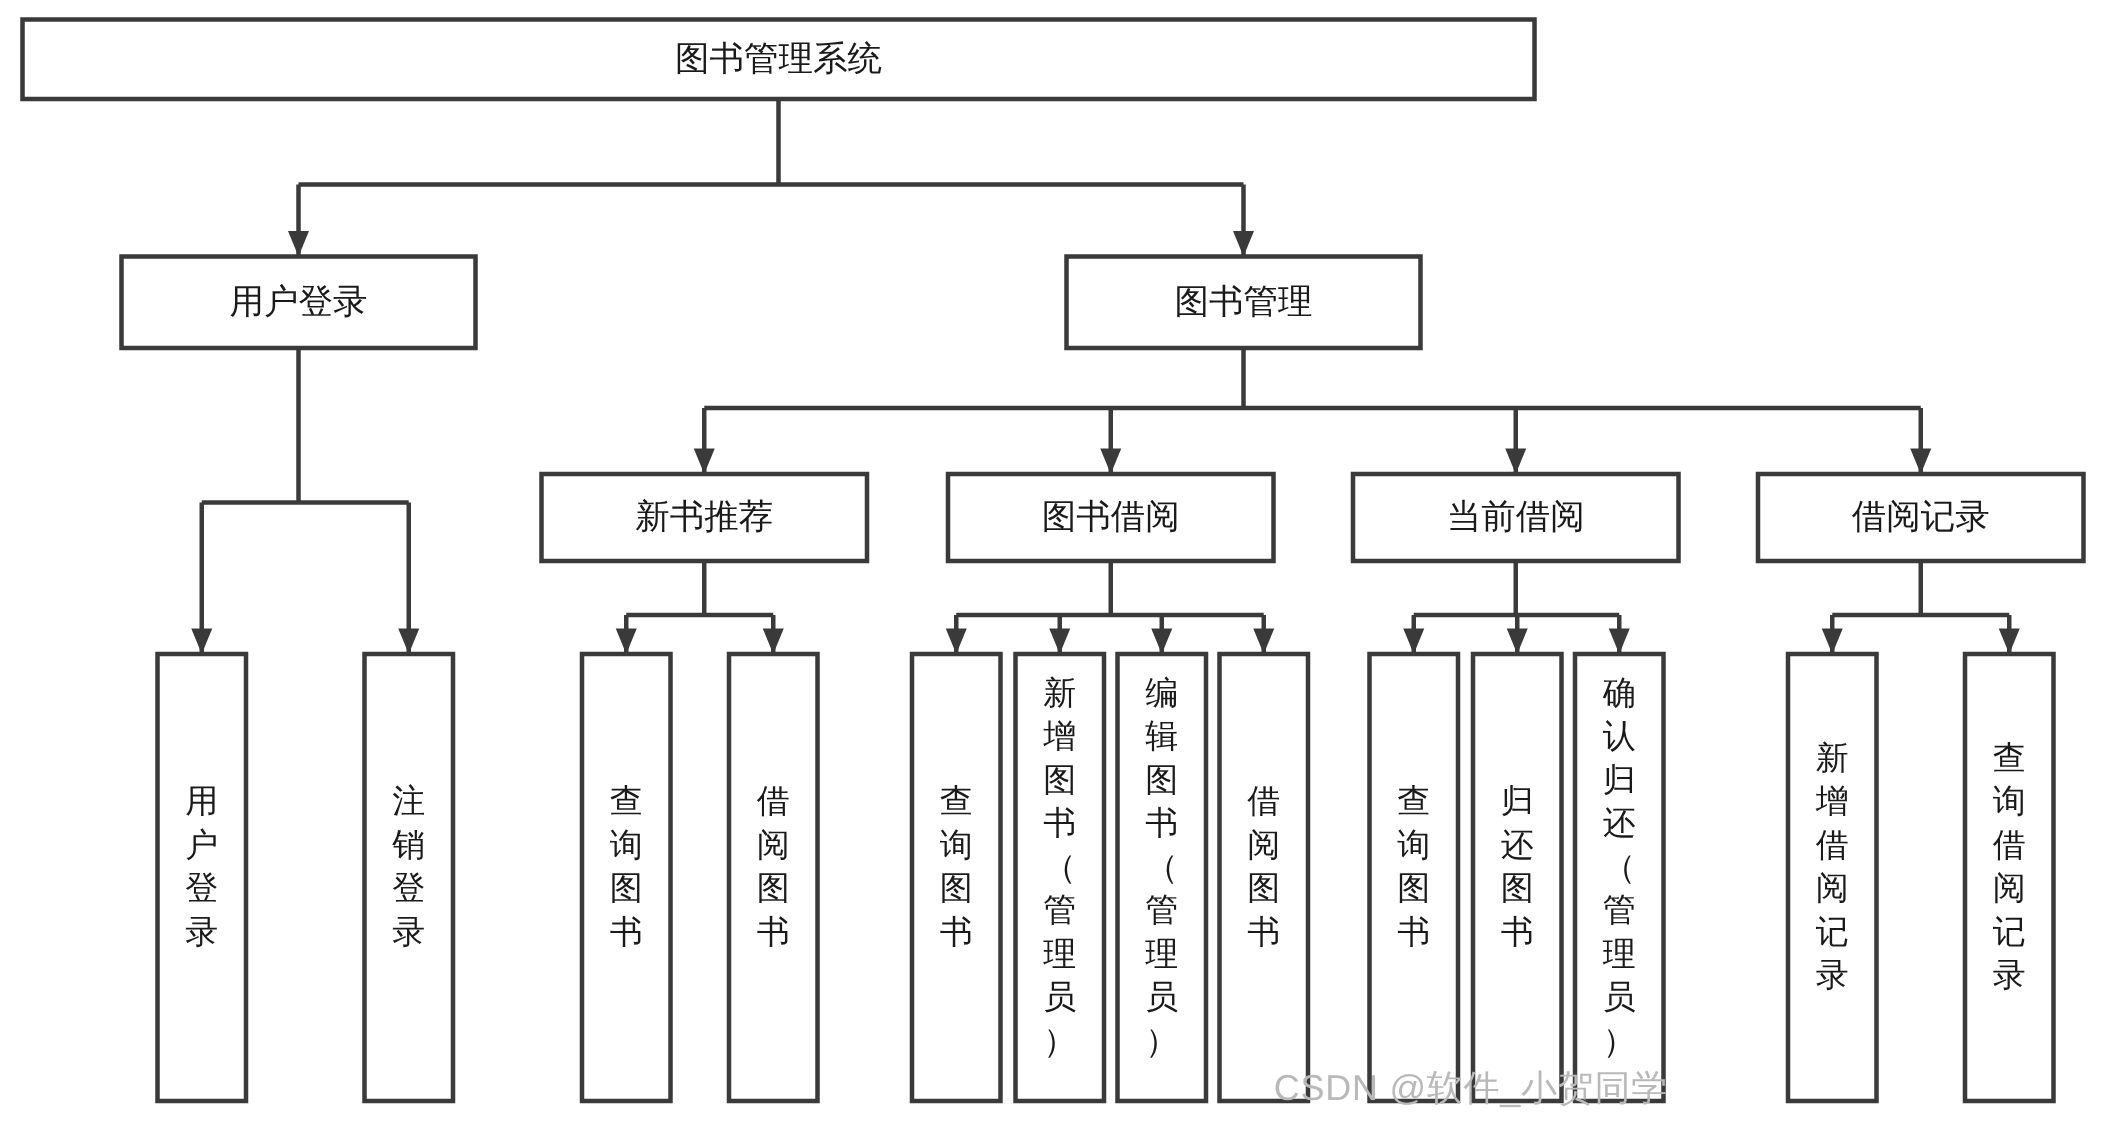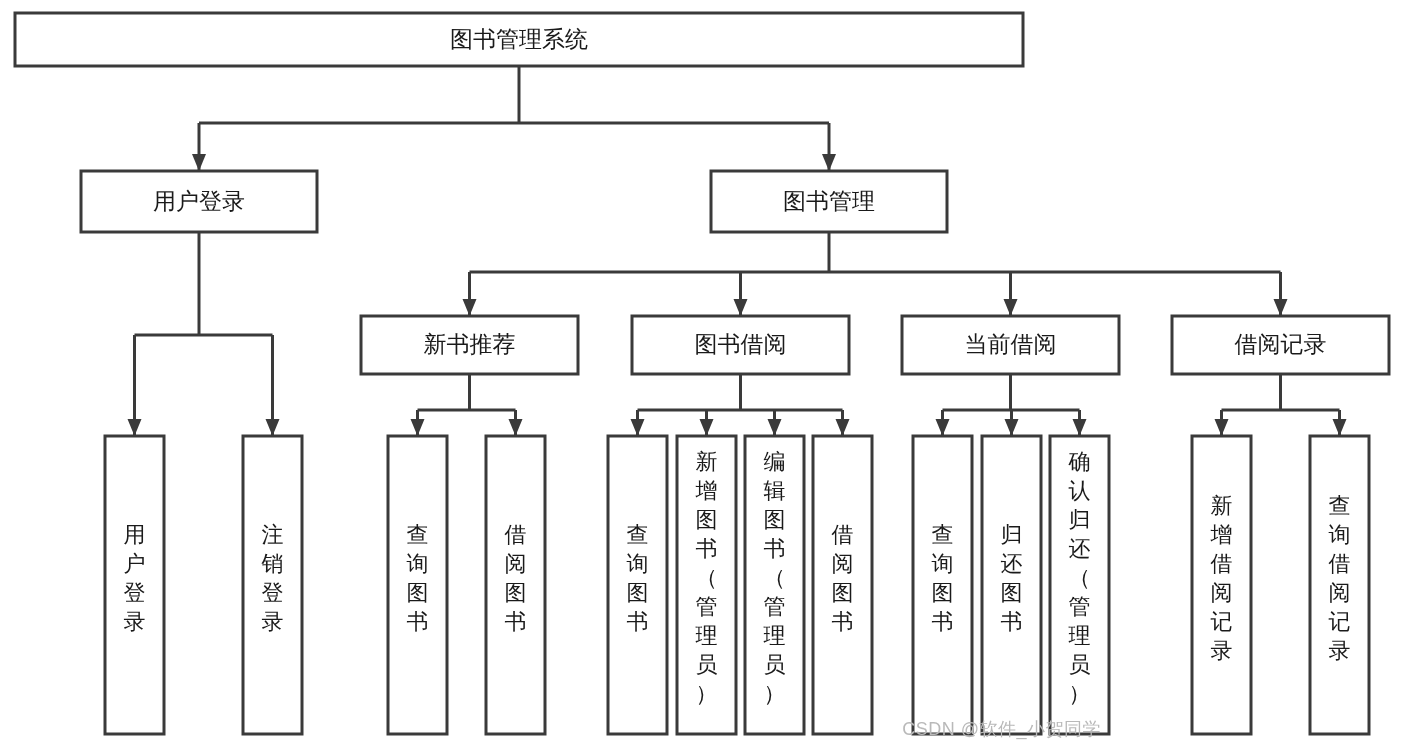--- a/index.html
+++ b/index.html
@@ -11,20 +11,21 @@
     width: 1405px;
     height: 747px;
     font-family: "Liberation Sans", "DejaVu Sans", sans-serif;
     overflow: hidden;
     position: relative;
   }
   #diagram-root {
     position: relative;
     width: 1115px;
     height: 747px;
+    padding-left: 11px;
   }
   svg.diagram-canvas {
     position: absolute;
     top: 0;
     left: 0;
     width: 1405px;
     height: 747px;
   }
   .node-box {
     fill: #ffffff;
@@ -52,21 +53,21 @@
     font-family: "Liberation Sans", "DejaVu Sans", sans-serif;
     font-size: 22px;
     fill: #1a1a1a;
     text-anchor: middle;
   }
   .watermark-text {
     position: absolute;
     right: 14px;
     bottom: 6px;
     font-family: "Liberation Sans", "DejaVu Sans", sans-serif;
-    font-size: 18px;
+    font-size: 24px;
     color: #b9b9b9;
     letter-spacing: 0.5px;
     white-space: nowrap;
     user-select: none;
   }
 </style>
 </head>
 <body>
 
 <div id="diagram-root">

